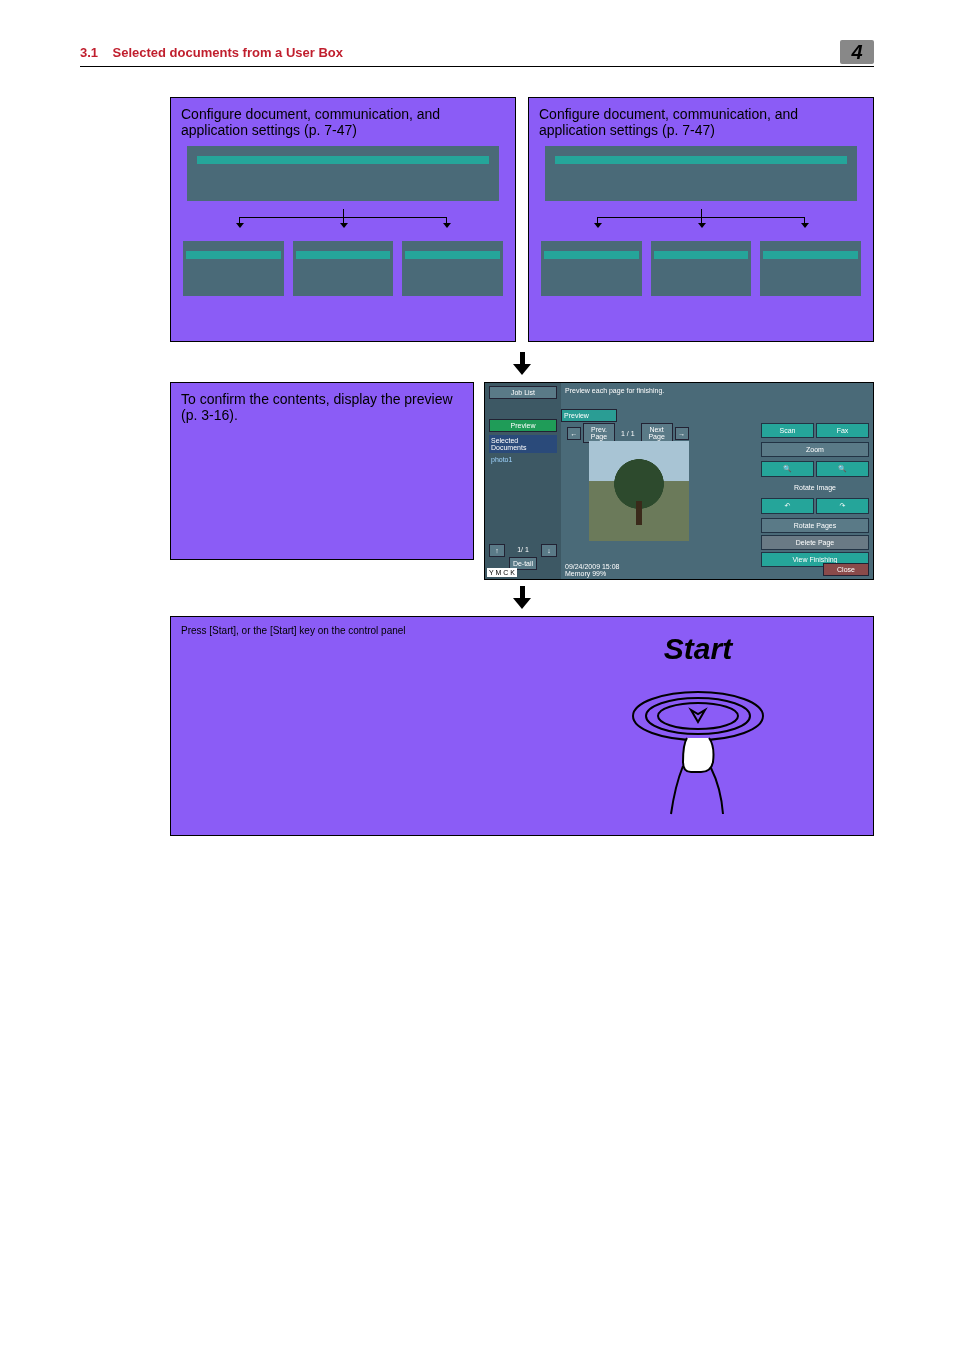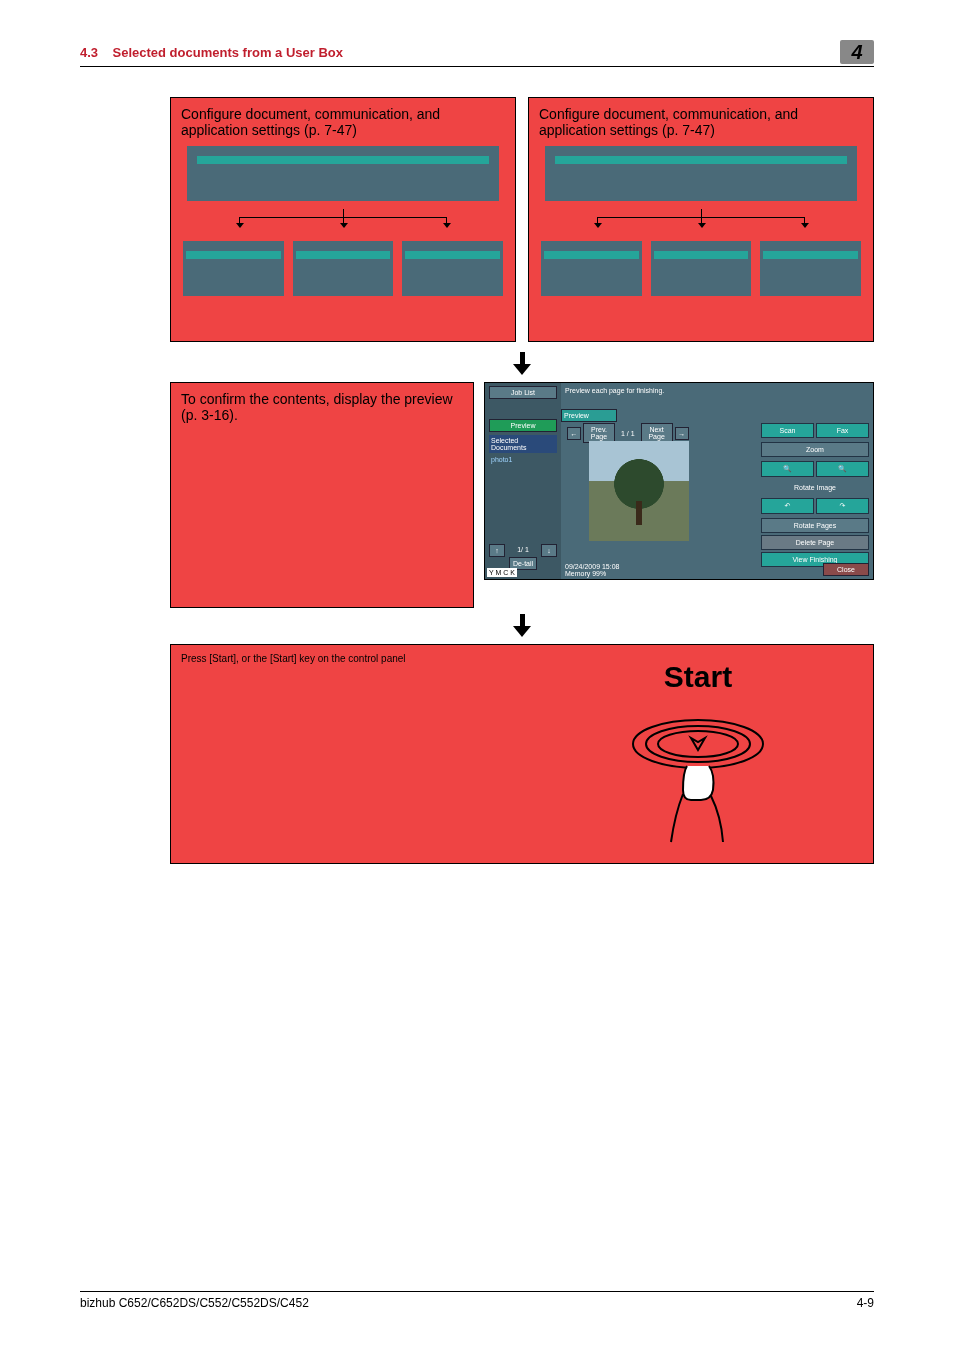--- a/index.html
+++ b/index.html
@@ -44,21 +44,21 @@
     border-radius: 2px;
   }
   .content {
     padding-top: 30px;
     padding-left: 90px;
   }
   .box {
     border: 1px solid #000;
     padding: 8px 10px;
     font-size: 14px;
-    background: #ef4444;
+    background: #8b5cf6;
     box-sizing: border-box;
   }
   .row-two {
     display: flex;
     gap: 12px;
     margin-bottom: 10px;
   }
   .row-two .box {
     flex: 1;
     min-height: 245px;
@@ -116,21 +116,21 @@
     border-left:9px solid transparent;
     border-right:9px solid transparent;
     border-top:11px solid #000;
   }
   .preview-row {
     display:flex;
     gap:10px;
   }
   .preview-row .box {
     flex:0 0 304px;
-    height:226px;
+    height:178px;
   }
   .preview-screen {
     flex:1;
     background:#4a6a78;
     height:198px;
     position:relative;
     border:1px solid #000;
     box-sizing:border-box;
     font-size:7px;
     color:#fff;
@@ -210,20 +210,21 @@
     position:relative;
   }
   .start-text{
     font-size:10px;
   }
   .start-graphic{
     position:absolute;
     right:100px;
     top:15px;
     text-align:center;
+    font-style:italic;
   }
   .start-label{
     font-size:30px;
     font-weight:bold;
   }
   .start-button-svg{
     width:150px;height:160px;
   }
   .footer{
     position:absolute;
@@ -243,21 +244,21 @@
   .diagram-lines .h{position:absolute;height:1px;background:#000;top:8px;}
   .diagram-lines .d{position:absolute;width:1px;height:8px;background:#000;top:8px;}
   .arrowtip{position:absolute;top:14px;width:0;height:0;border-left:4px solid transparent;border-right:4px solid transparent;border-top:5px solid #000;}
 </style>
 </head>
 <body>
 
 <div class="page">
   <div class="header">
     <div class="header-left">
-      <span>4.3</span>&nbsp;&nbsp;&nbsp;&nbsp;<span>Selected documents from a User Box</span>
+      <span>3.1</span>&nbsp;&nbsp;&nbsp;&nbsp;<span>Selected documents from a User Box</span>
     </div>
     <div class="header-right">4</div>
   </div>
 
   <div class="content">
 
     <div class="row-two">
       <div class="box">
         <div>Configure document, communication, and application settings (p. 7-47)</div>
         <div class="screen-block">
@@ -391,17 +392,13 @@
             <path d="M 64 72 Q 60 78 60 96 Q 60 106 68 106 L 78 106 Q 88 106 90 96 Q 92 80 86 72" fill="#fff" stroke="#000" stroke-width="2"></path>
             <path d="M 60 100 Q 52 120 48 148" fill="none" stroke="#000" stroke-width="2"></path>
             <path d="M 88 102 Q 98 122 100 148" fill="none" stroke="#000" stroke-width="2"></path>
           </svg>
         </div>
       </div>
     </div>
 
   </div>
 
-  <div class="footer">
-    <div>bizhub C652/C652DS/C552/C552DS/C452</div>
-    <div>4-9</div>
-  </div>
 </div>
 
 </body></html>

